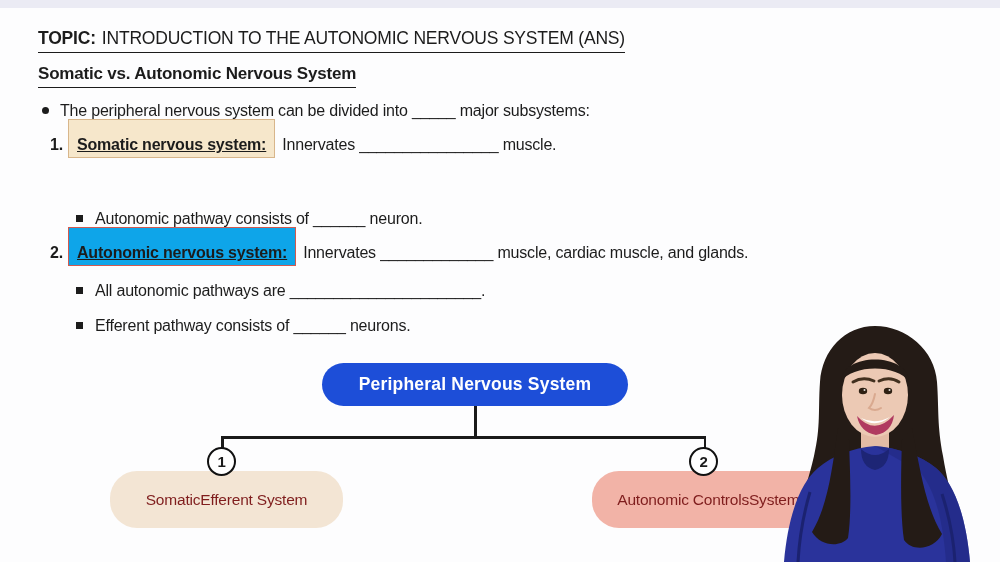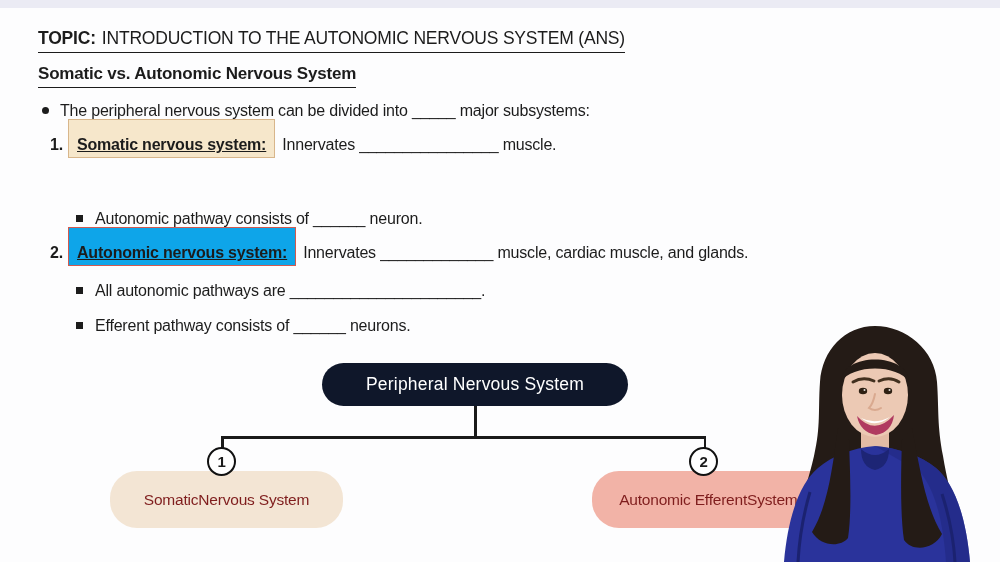--- a/index.html
+++ b/index.html
@@ -20,21 +20,21 @@
   .bullet-dot{display:inline-block;width:7px;height:7px;border-radius:50%;
     background:#1c1c1c;margin-right:11px;vertical-align:2px;}
   .bullet-sq{display:inline-block;width:7px;height:7px;background:#1c1c1c;
     margin-right:12px;vertical-align:2px;}
   .item-num{display:inline-block;font-weight:bold;width:18px;}
   .hl{font-weight:bold;padding:16px 8px 4px 8px;border-radius:0;margin-right:7px;text-decoration:underline;}
   .hl-somatic{background:#f6e7cb;border:1.6px solid #d8b68b;}
   .hl-autonomic{background:#0ea5e9;border:1.6px solid #d25a50;}
   
   .pill{position:absolute;left:322px;top:363px;width:306px;height:43px;
-    background:#0f172a;border-radius:22px;color:#fff;font-weight:normal;font-size:17.5px;
+    background:#1d4ed8;border-radius:22px;color:#fff;font-weight:bold;font-size:17.5px;
     display:flex;align-items:center;justify-content:center;letter-spacing:0.2px;}
   .conn{position:absolute;background:#1a1a1a;}
   .node-circle{position:absolute;width:29px;height:29px;border-radius:50%;
     background:#fff;border:2.5px solid #111;box-sizing:border-box;
     display:flex;align-items:center;justify-content:center;
     font-weight:bold;font-size:15px;z-index:3;}
   .leaf-box{position:absolute;top:471px;height:57px;border-radius:27px;
     display:flex;align-items:center;justify-content:center;
     font-size:15.5px;line-height:21px;color:#7f1d1d;z-index:1;}
   .box-somatic{left:110px;width:233px;background:#f3e5d4;}
@@ -77,24 +77,24 @@
   <div class="conn" style="left:474px;top:406px;width:2.5px;height:31px;"></div>
   <div class="conn" style="left:221px;top:436px;width:485px;height:2.5px;"></div>
   <div class="conn" style="left:221px;top:436px;width:2.5px;height:13px;"></div>
   <div class="conn" style="left:703.5px;top:436px;width:2.5px;height:13px;"></div>
 
   <div class="node-circle" style="left:207px;top:447px;">1</div>
   <div class="node-circle" style="left:689px;top:447px;">2</div>
 
   <div class="leaf-box box-somatic">
     <span>Somatic</span>
-    <span>Nervous System</span>
+    <span>Efferent System</span>
   </div>
   <div class="leaf-box box-ans">
-    <span>Autonomic Efferent</span>
+    <span>Autonomic Controls</span>
     <span>System (ANS)</span>
   </div>
 
   <svg class="presenter" viewBox="0 0 252 242" aria-hidden="true">
 
     <path d="M127 6 C 97 6 74 30 72 62 C 70 90 73 106 66 136 C 59 167 49 187 53 205
              C 57 222 76 228 88 219 L 93 234 L 160 234 L 165 220
              C 177 230 198 226 204 210 C 210 193 200 168 195 136
              C 189 104 191 90 189 62 C 187 30 158 6 127 6 Z" fill="#241b16"></path>
 

